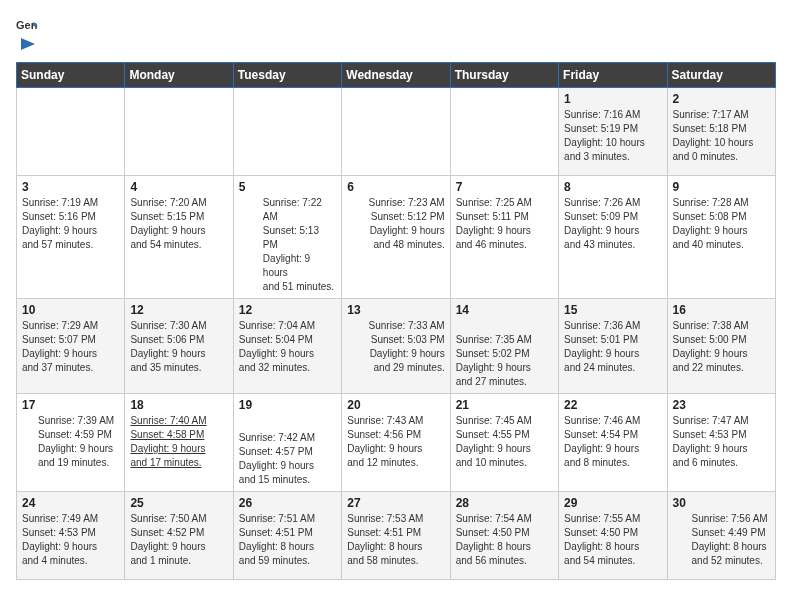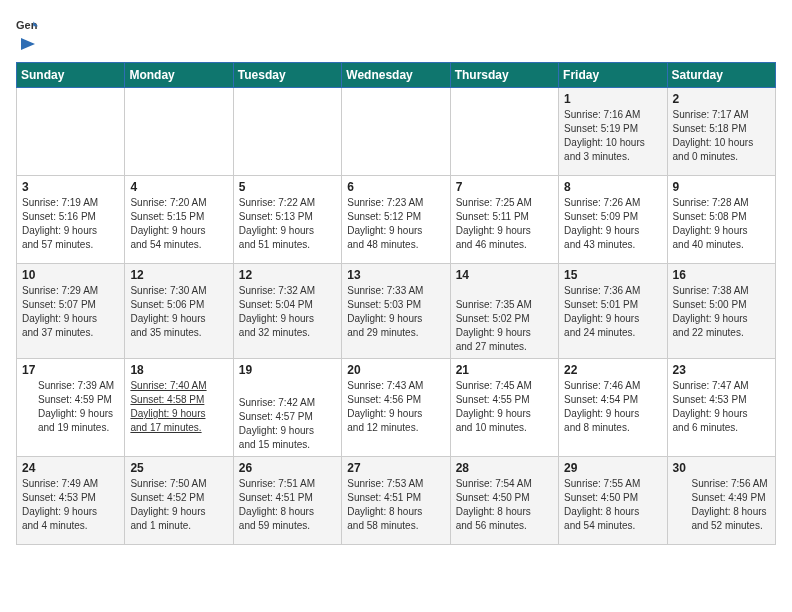--- a/index.html
+++ b/index.html
@@ -40,21 +40,21 @@
     .location {
       font-size: 15px;
       color: #555;
     }
     .calendar {
       width: 100%;
       border-collapse: collapse;
       table-layout: fixed;
     }
     .calendar thead th {
-      background: #0f766e;
+      background: #404040;
       color: #fff;
       font-size: 12px;
       font-weight: bold;
       padding: 5px 4px;
       text-align: left;
       border: 1px solid #2e6db4;
     }
     .calendar tbody td {
       vertical-align: top;
       border: 1px solid #ccc;
@@ -156,28 +156,28 @@
         </td>
         <td>
           <div class="day-number">4</div>
           <div class="day-info" style="white-space: pre-line;">Sunrise: 7:20 AM
 Sunset: 5:15 PM
 Daylight: 9 hours
 and 54 minutes.</div>
         </td>
         <td>
           <div class="day-number">5</div>
-          <div class="day-info" style="white-space: pre-line;">Sunrise: 7:22 AM
+          <div class="day-info" style="white-space: pre-line; margin-left: 24px;">Sunrise: 7:22 AM
 Sunset: 5:13 PM
 Daylight: 9 hours
 and 51 minutes.</div>
         </td>
         <td>
           <div class="day-number">6</div>
-          <div class="day-info" style="white-space: pre-line;">Sunrise: 7:23 AM
+          <div class="day-info" style="white-space: pre-line; text-align: right;">Sunrise: 7:23 AM
 Sunset: 5:12 PM
 Daylight: 9 hours
 and 48 minutes.</div>
         </td>
         <td>
           <div class="day-number">7</div>
           <div class="day-info" style="white-space: pre-line;">Sunrise: 7:25 AM
 Sunset: 5:11 PM
 Daylight: 9 hours
 and 46 minutes.</div>
@@ -207,28 +207,28 @@
         </td>
         <td>
           <div class="day-number">12</div>
           <div class="day-info" style="white-space: pre-line;">Sunrise: 7:30 AM
 Sunset: 5:06 PM
 Daylight: 9 hours
 and 35 minutes.</div>
         </td>
         <td>
           <div class="day-number">12</div>
-          <div class="day-info" style="white-space: pre-line;">Sunrise: 7:32 AM
+          <div class="day-info" style="white-space: pre-line;">Sunrise: 7:04 AM
 Sunset: 5:04 PM
 Daylight: 9 hours
 and 32 minutes.</div>
         </td>
         <td>
           <div class="day-number">13</div>
-          <div class="day-info" style="white-space: pre-line;">Sunrise: 7:33 AM
+          <div class="day-info" style="white-space: pre-line; text-align: right;">Sunrise: 7:33 AM
 Sunset: 5:03 PM
 Daylight: 9 hours
 and 29 minutes.</div>
         </td>
         <td>
           <div class="day-number">14</div>
           <div class="day-info" style="white-space: pre-line; margin-top: 16px;">Sunrise: 7:35 AM
 Sunset: 5:02 PM
 Daylight: 9 hours
 and 27 minutes.</div>

